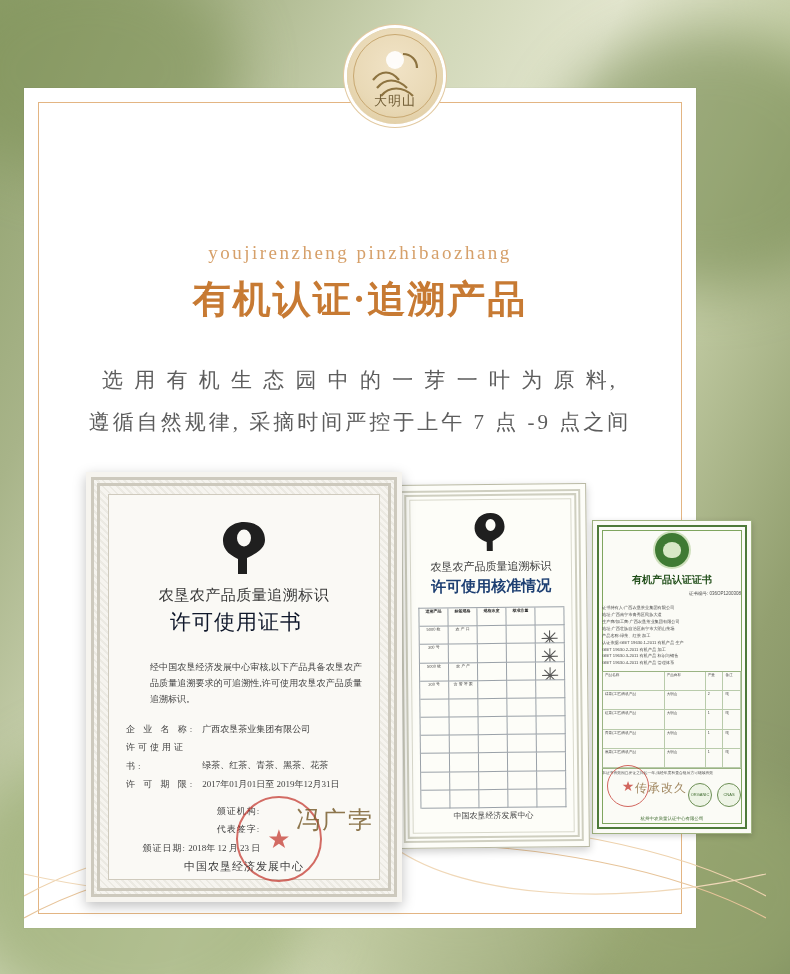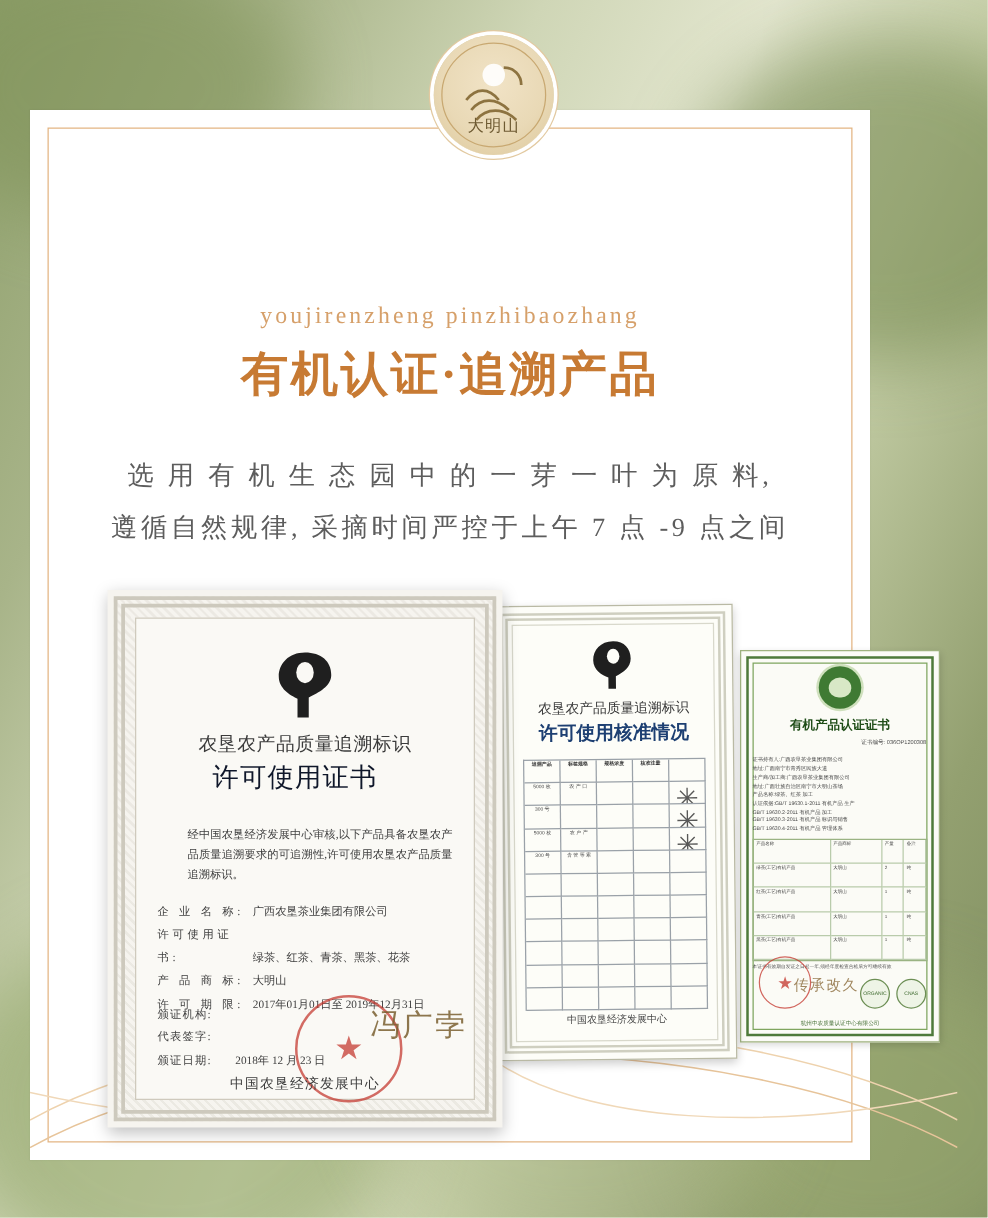--- a/index.html
+++ b/index.html
@@ -462,20 +462,21 @@
     letter-spacing: 3px;
   }
   .c1-sign {
     position: absolute;
     left: 40px;
     top: 330px;
     font-size: 9px;
     line-height: 2.05;
     color: #3f3f3f;
     font-family: "Liberation Serif", serif;
+    text-align: right;
   }
   .c1-sign .lbl {
     display: inline-block;
     width: 60px;
     letter-spacing: 1px;
   }
   .c1-stamp {
     position: absolute;
     left: 150px;
     top: 324px;
@@ -690,24 +691,20 @@
         <div class="c1-fields">
           <div>
             <span class="lbl">企 业 名 称:</span>
             <span>广西农垦茶业集团有限公司</span>
           </div>
           <div>
             <span class="lbl">许可使用证书:</span>
             <span>绿茶、红茶、青茶、黑茶、花茶</span>
           </div>
           <div>
-            <span class="lbl">产 品 商 标:</span>
-            <span>大明山</span>
-          </div>
-          <div>
             <span class="lbl">许 可 期 限:</span>
             <span>2017年01月01日至 2019年12月31日</span>
           </div>
         </div>
         <div class="c1-sign">
           <div>
             <span class="lbl">颁证机构:</span>
           </div>
           <div>
             <span class="lbl">代表签字:</span>

